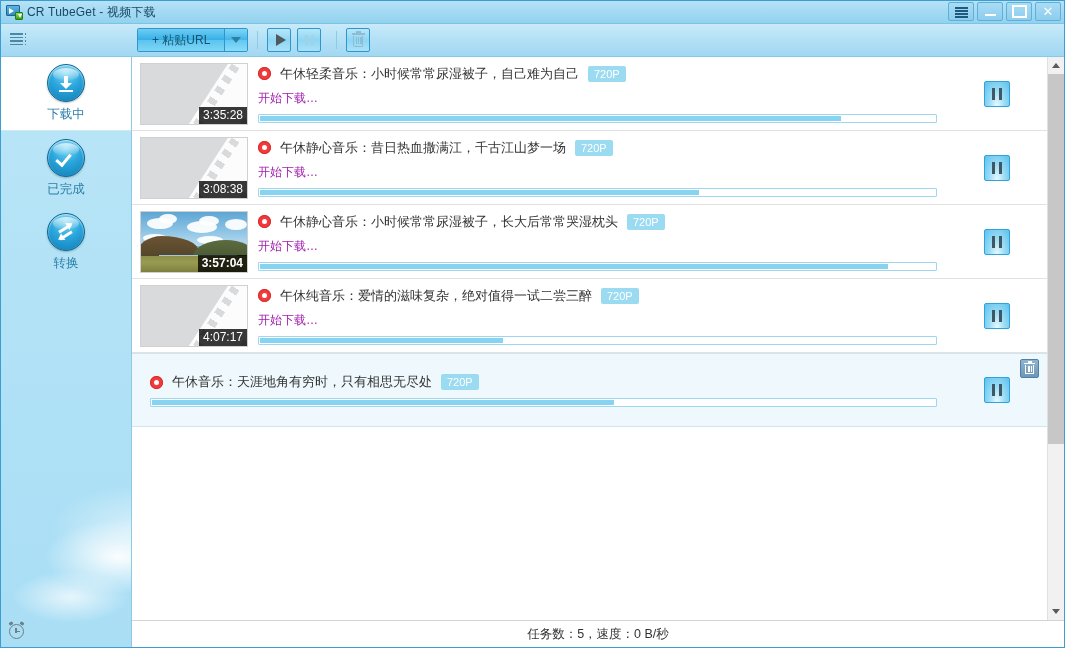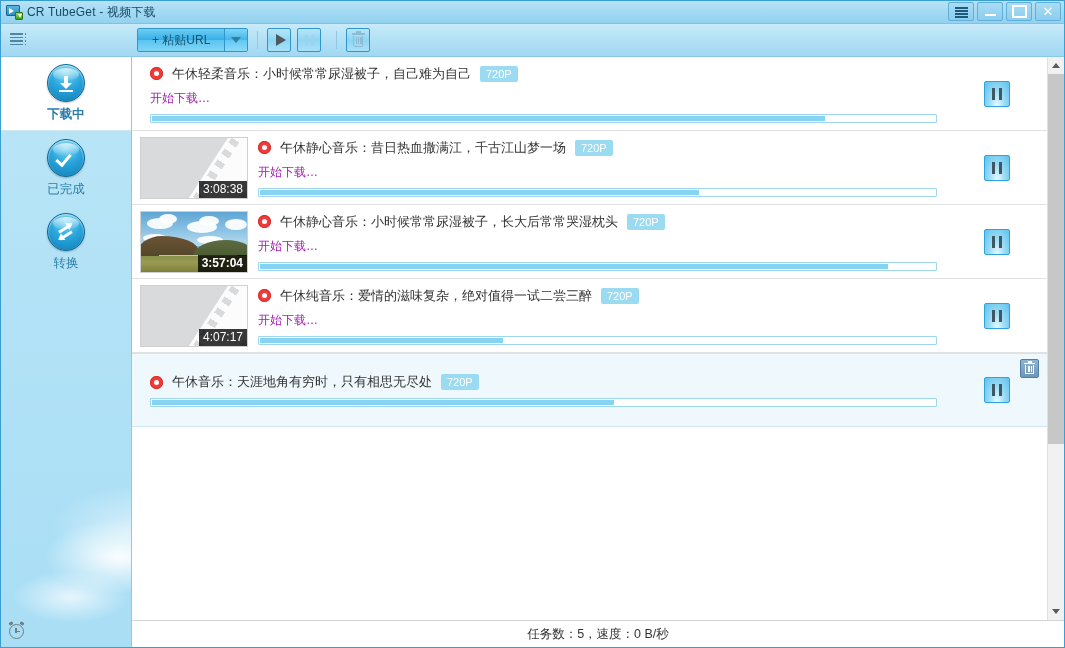--- a/index.html
+++ b/index.html
@@ -185,21 +185,20 @@
   }
   .side-items { padding-top: 0; }
   .side-item {
     height: 74px; display: flex; flex-direction: column;
     align-items: center; justify-content: center; gap: 4px;
     cursor: pointer; position: relative;
   }
   .side-item.active {
     background: #ffffff;
     border-bottom: 1px solid #cfe9f4;
-    font-weight: bold;
   }
   .side-label { font-size: 12.5px; color: #2b7ea8; }
   .side-item.active .side-label { color: #2b7ea8; }
 
   .orb {
     width: 38px; height: 38px; border-radius: 50%;
     background: radial-gradient(circle at 50% 22%, #7fd9f6 0%, #2ba7dd 45%, #0f7cb5 100%);
     border: 1px solid #0c6894;
     box-shadow: inset 0 1px 2px rgba(255,255,255,0.8), 0 1px 2px rgba(0,0,0,0.25);
     display: flex; align-items: center; justify-content: center;
@@ -581,20 +580,25 @@
         </div>
       </div>
     </div>
 
     <div class="main">
       <div class="list-area">
 
         <div class="list">
 
           <div class="row">
+            <div class="thumb">
+              <span class="film2"></span>
+                <span class="film"></span>
+              <span class="duration">3:35:28</span>
+            </div>
             <div class="row-mid">
               <div class="row-title-line">
                 <span class="src-ico"></span>
                 <span class="row-title">午休轻柔音乐：小时候常常尿湿被子，自己难为自己</span>
                 <span class="badge">720P</span>
               </div>
               <div class="row-status">开始下载…</div>
               <div class="pbar">
                 <div class="fill" style="width: 86%;"></div>
               </div>

